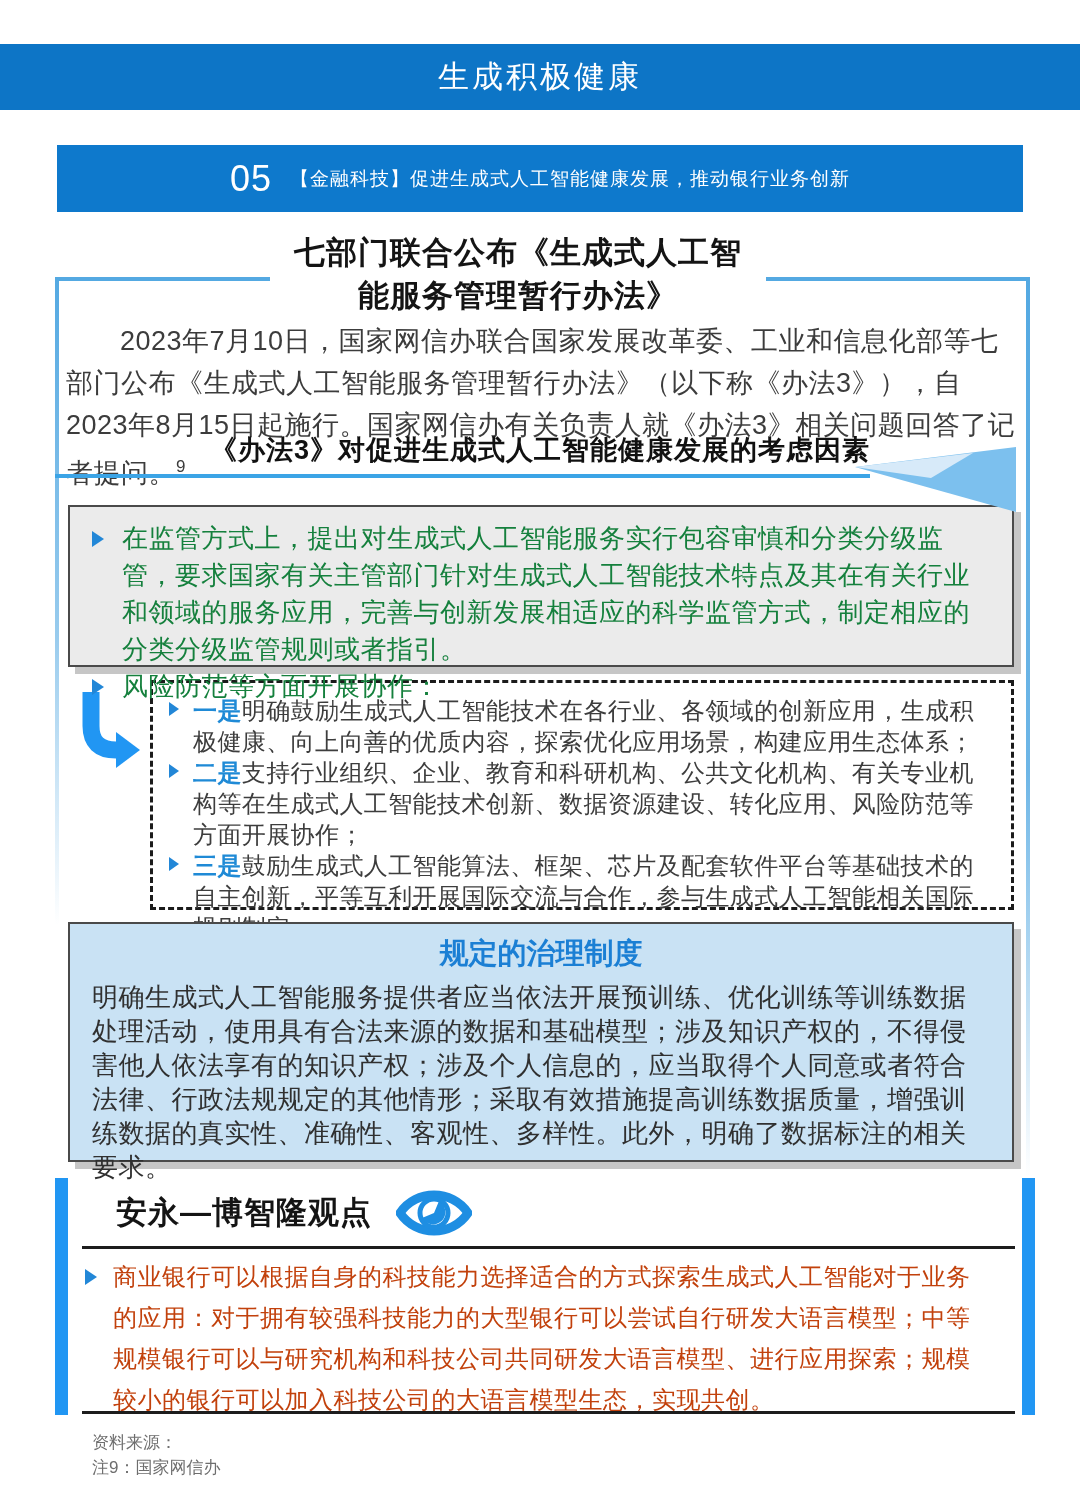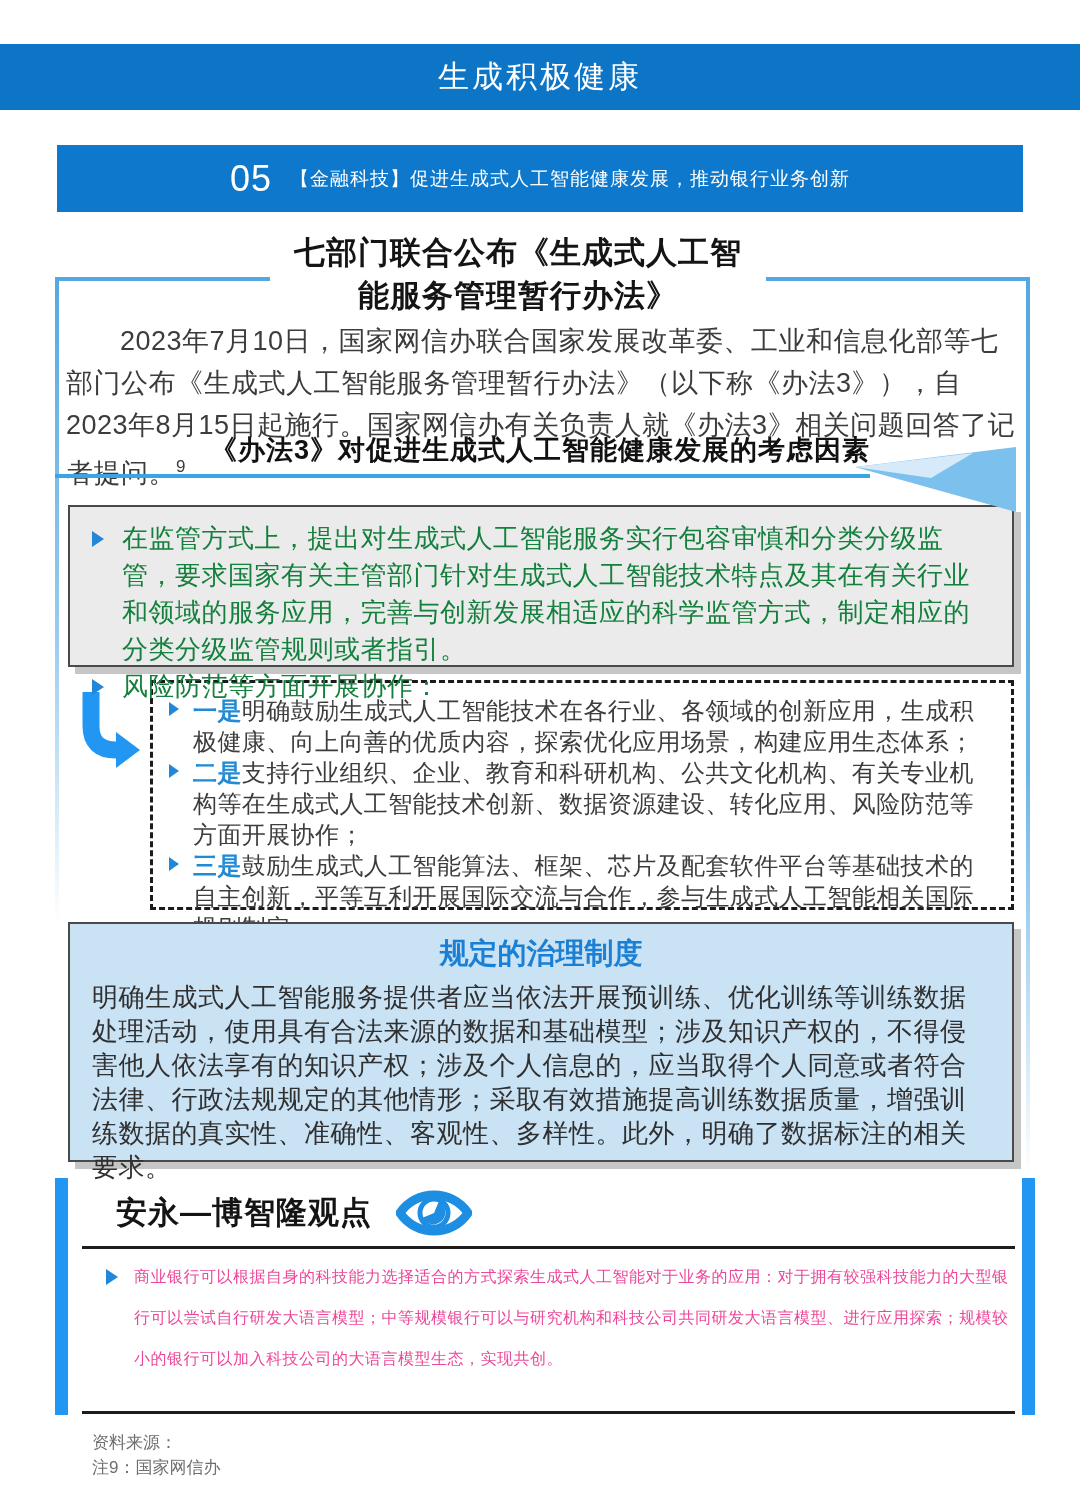--- a/index.html
+++ b/index.html
@@ -72,22 +72,22 @@
   .governance-title{text-align:center;font-size:29px;font-weight:700;color:#1b7fd4;margin:0 0 6px 0;}
   .governance-body{font-size:26px;line-height:34px;color:#303030;letter-spacing:0.5px;}
   
   .vp-bar{position:absolute;top:1178px;width:13px;height:237px;background:#2196f3;}
   .vp-bar.left{left:55px;} .vp-bar.right{left:1022px;}
   .vp-header{position:absolute;left:85px;top:1184px;display:flex;align-items:center;gap:24px;z-index:2;margin-left:31px;}
   .vp-title{font-size:31px;font-weight:700;color:#141414;letter-spacing:1px;}
   .vp-eye{width:76px;height:58px;display:block;}
   .vp-divider{position:absolute;left:82px;width:933px;height:3px;background:#1d1d1d;}
   .vp-divider.one{top:1246px;} .vp-divider.two{top:1411px;}
-  .vp-point{position:absolute;left:104px;top:1256px;width:905px;padding-left:30px;
-    font-size:16px;line-height:41px;color:#ec4899;letter-spacing:0.5px;}
+  .vp-point{position:absolute;left:83px;top:1256px;width:905px;padding-left:30px;
+    font-size:24px;line-height:41px;color:#c2410c;letter-spacing:0.5px;}
   .vp-point .tri{top:13px;}
   
   .footer{position:absolute;left:92px;top:1430px;font-size:17px;line-height:25px;color:#6e6e6e;}
 </style>
 </head>
 <body>
 
 <div class="page">
 
   <div class="top-bar">

